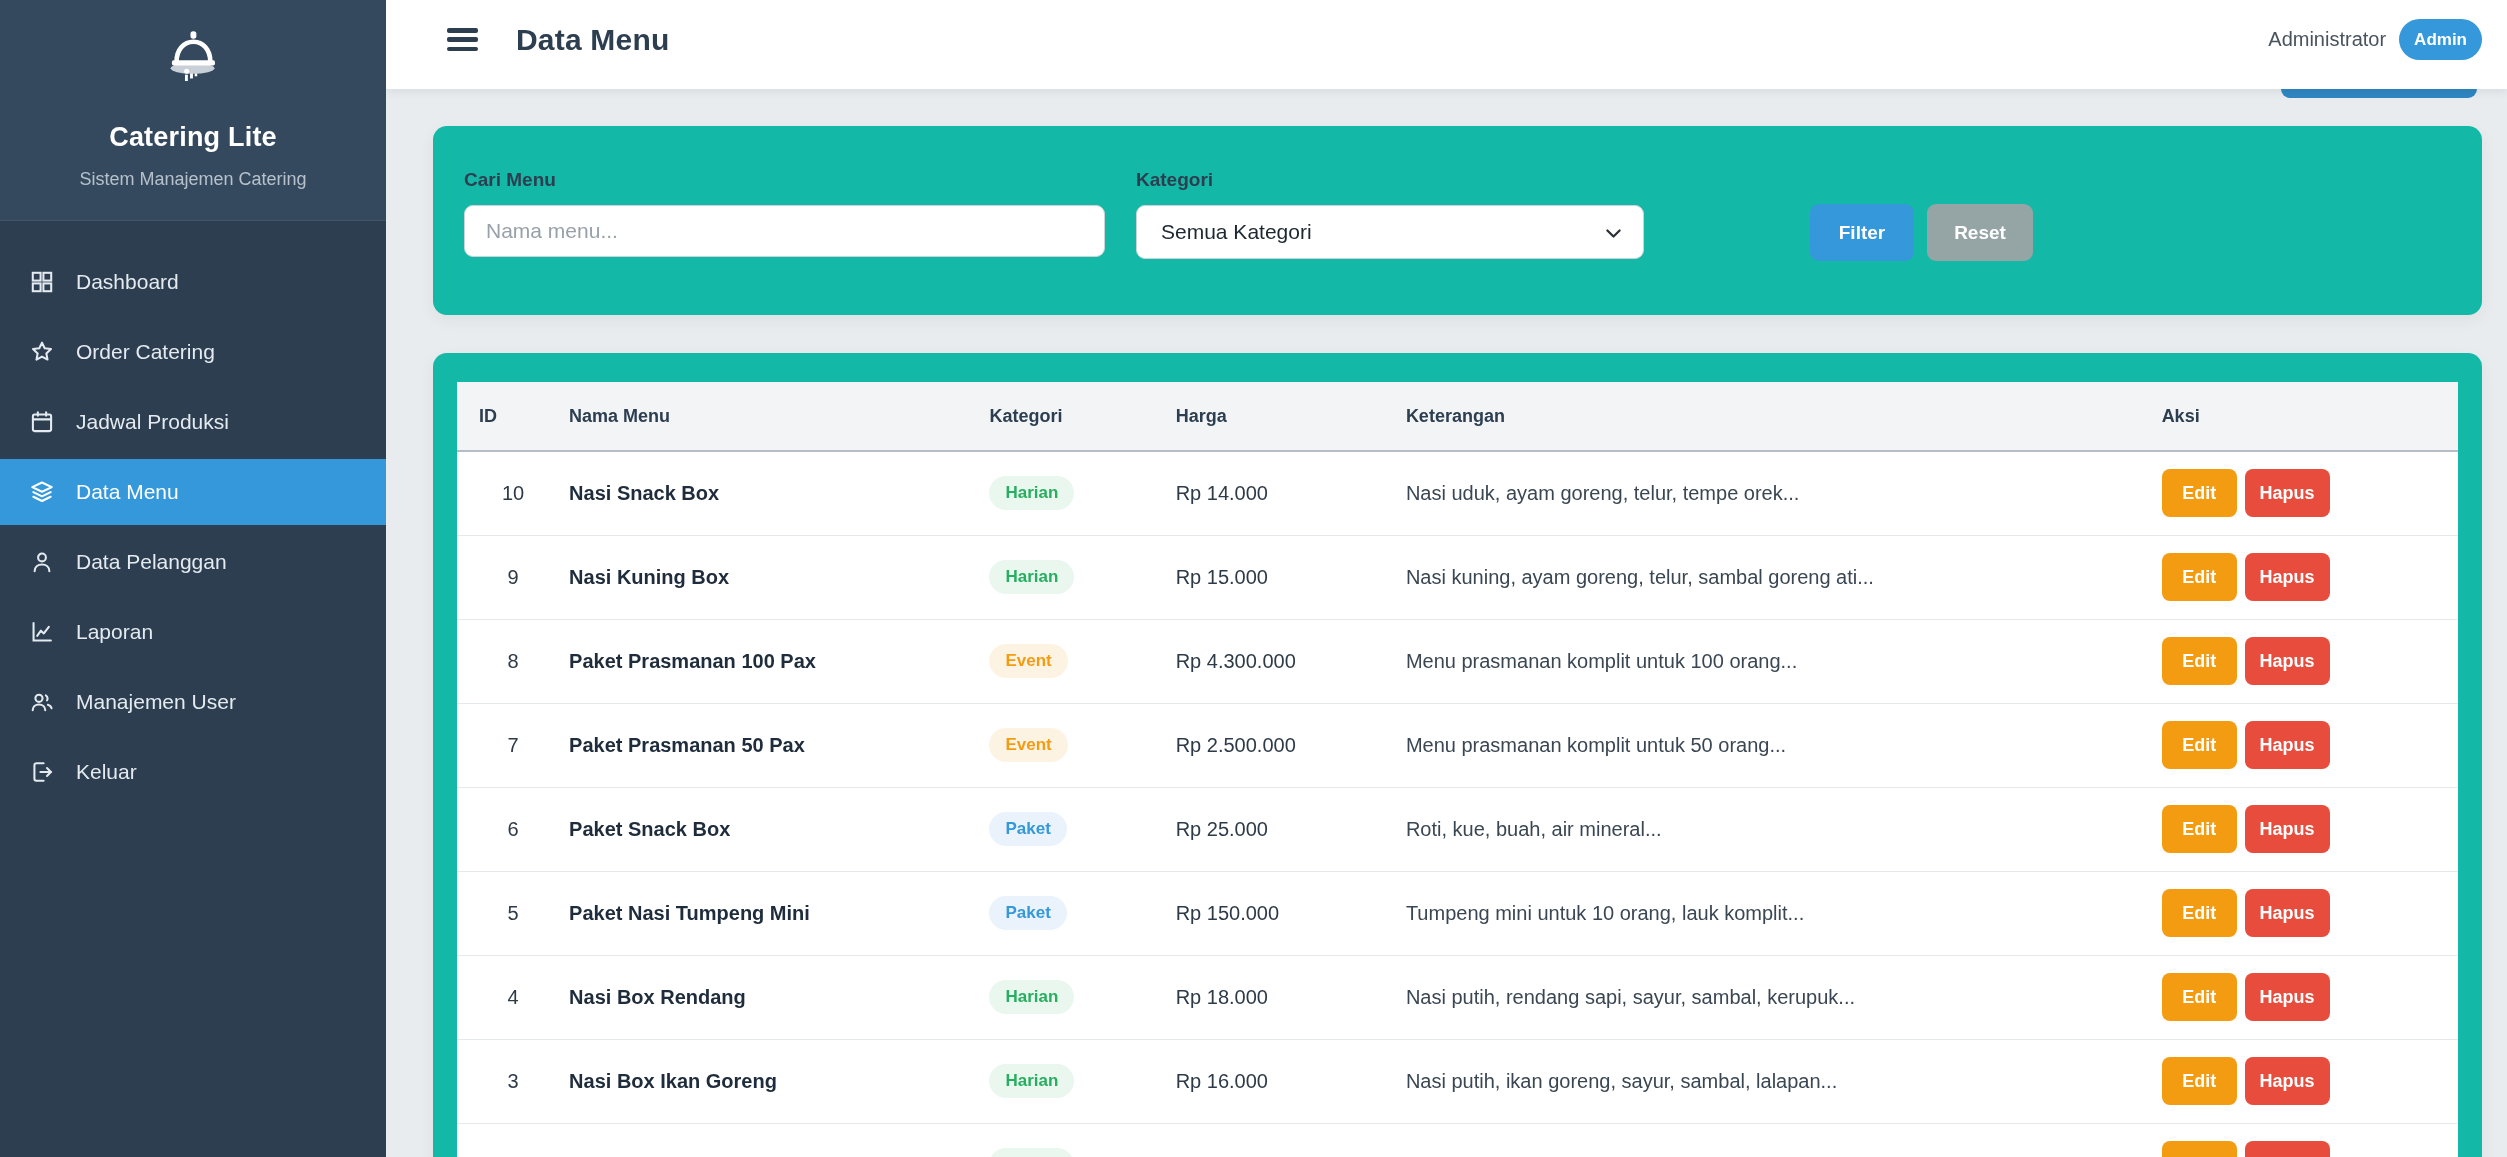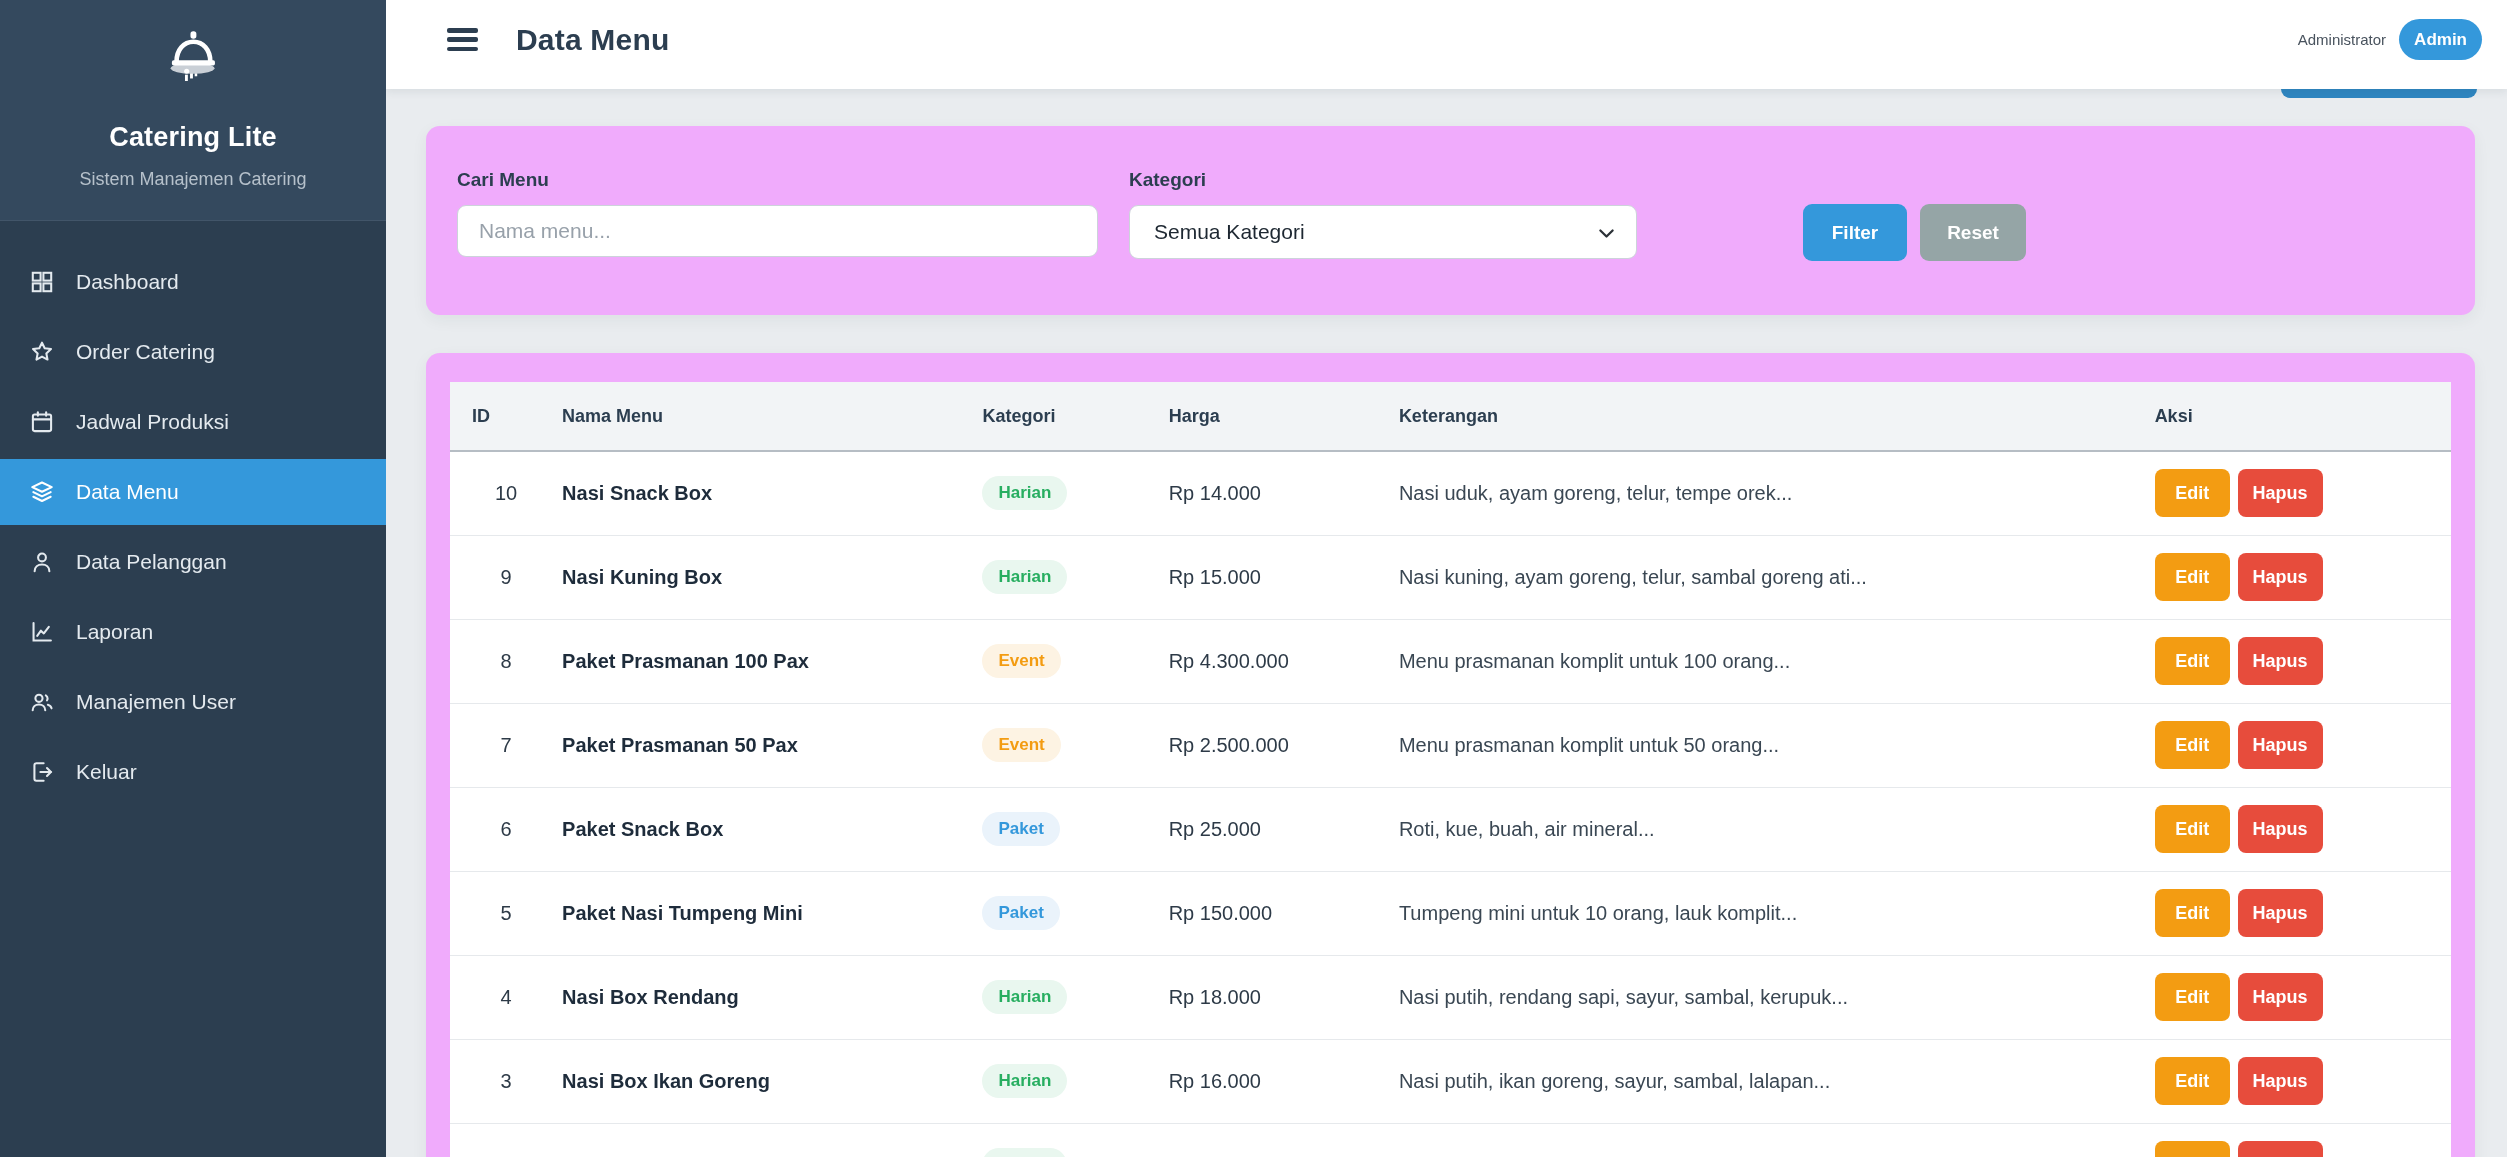--- a/index.html
+++ b/index.html
@@ -29,31 +29,31 @@
   .nav-icon svg{width:26px;height:26px;display:block;}
 
   
   .main{position:absolute;left:386px;top:0;right:0;height:1157px;}
   .topbar{position:absolute;left:0;top:0;right:0;height:89px;background:#ffffff;z-index:6;
           box-shadow:0 3px 8px rgba(44,62,80,.09);display:flex;align-items:center;padding:0 25px 10px 61px;}
   .hamburger{width:31px;height:23px;display:flex;flex-direction:column;justify-content:space-between;cursor:pointer;}
   .hamburger span{display:block;height:4.5px;border-radius:2px;background:#2c3e50;}
   .page-title{margin-left:38px;font-size:30px;font-weight:700;color:var(--c-heading);letter-spacing:.2px;}
   .top-right{margin-left:auto;display:flex;align-items:center;}
-  .admin-name{font-size:15px;color:#49535e;}
+  .admin-name{font-size:20px;color:#49535e;}
   .admin-pill{margin-left:13px;background:var(--c-accent);color:#fff;font-size:17px;font-weight:700;
               height:41px;padding:0 15px;border-radius:20.5px;display:flex;align-items:center;border:none;cursor:pointer;font-family:inherit;}
 
   .content{position:absolute;left:0;top:89px;right:0;bottom:0;background:var(--c-content-bg);overflow:hidden;}
 
   
   .add-btn-sliver{position:absolute;left:1895px;top:0;width:196px;height:9px;background:#2e86c1;
                   border-radius:0 0 10px 10px;border:none;cursor:pointer;}
 
-  .card{position:absolute;left:40px;width:2049px;background:#f0abfc;border-radius:14px;
+  .card{position:absolute;left:47px;width:2049px;background:#14b8a6;border-radius:14px;
         box-shadow:0 5px 16px rgba(33,43,54,.06);}
 
   
   .filter-card{top:37px;height:189px;}
   .f-label{position:absolute;font-size:19px;font-weight:700;color:var(--c-heading);top:42px;line-height:24px;}
   .f-label.search{left:31px;}
   .f-label.category{left:703px;}
   .f-input{position:absolute;left:31px;top:79px;width:641px;height:52px;border:1px solid #ccd3da;border-radius:9px;
            font-size:21px;color:#212b36;padding:0 21px;outline:none;font-family:inherit;background:#fff;}
   .f-input::placeholder{color:#98a1aa;}

